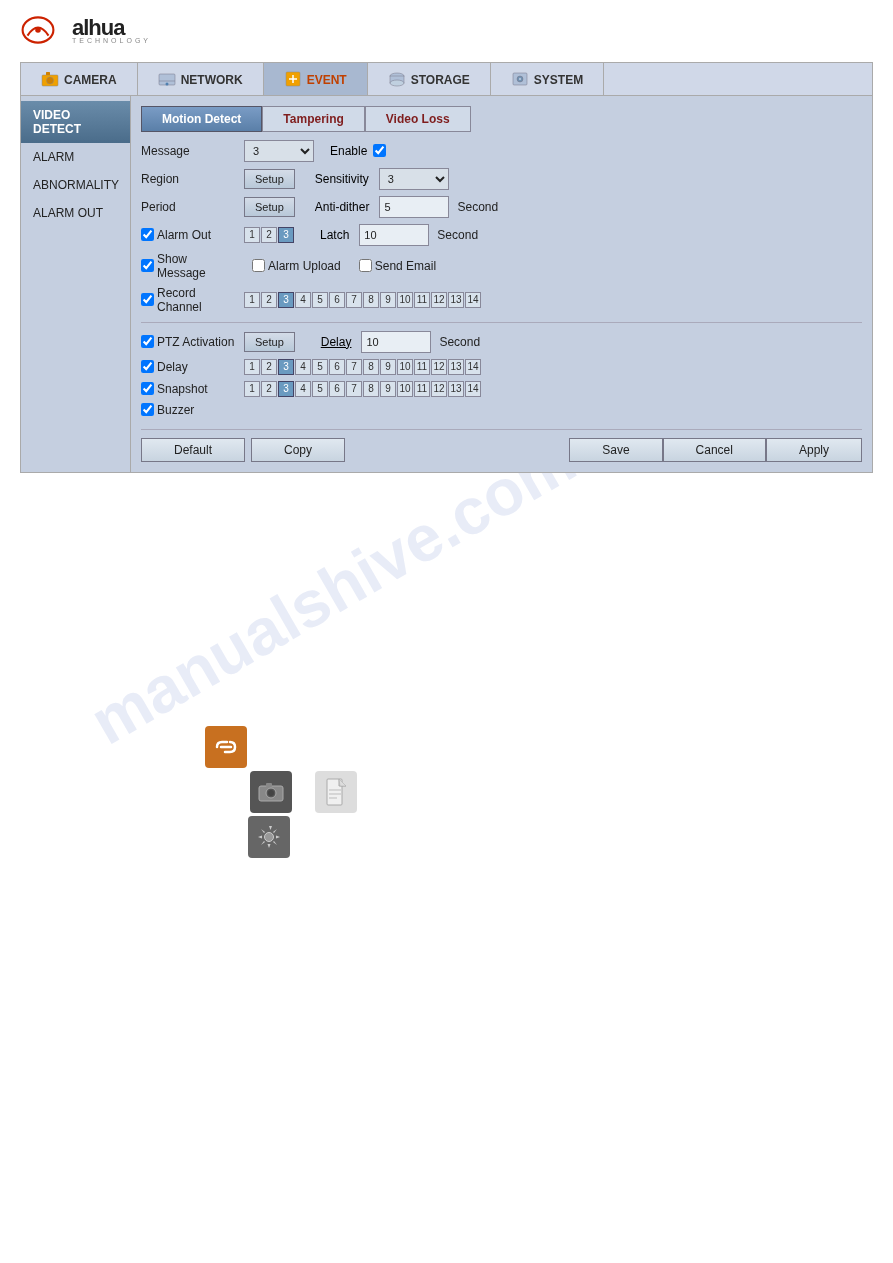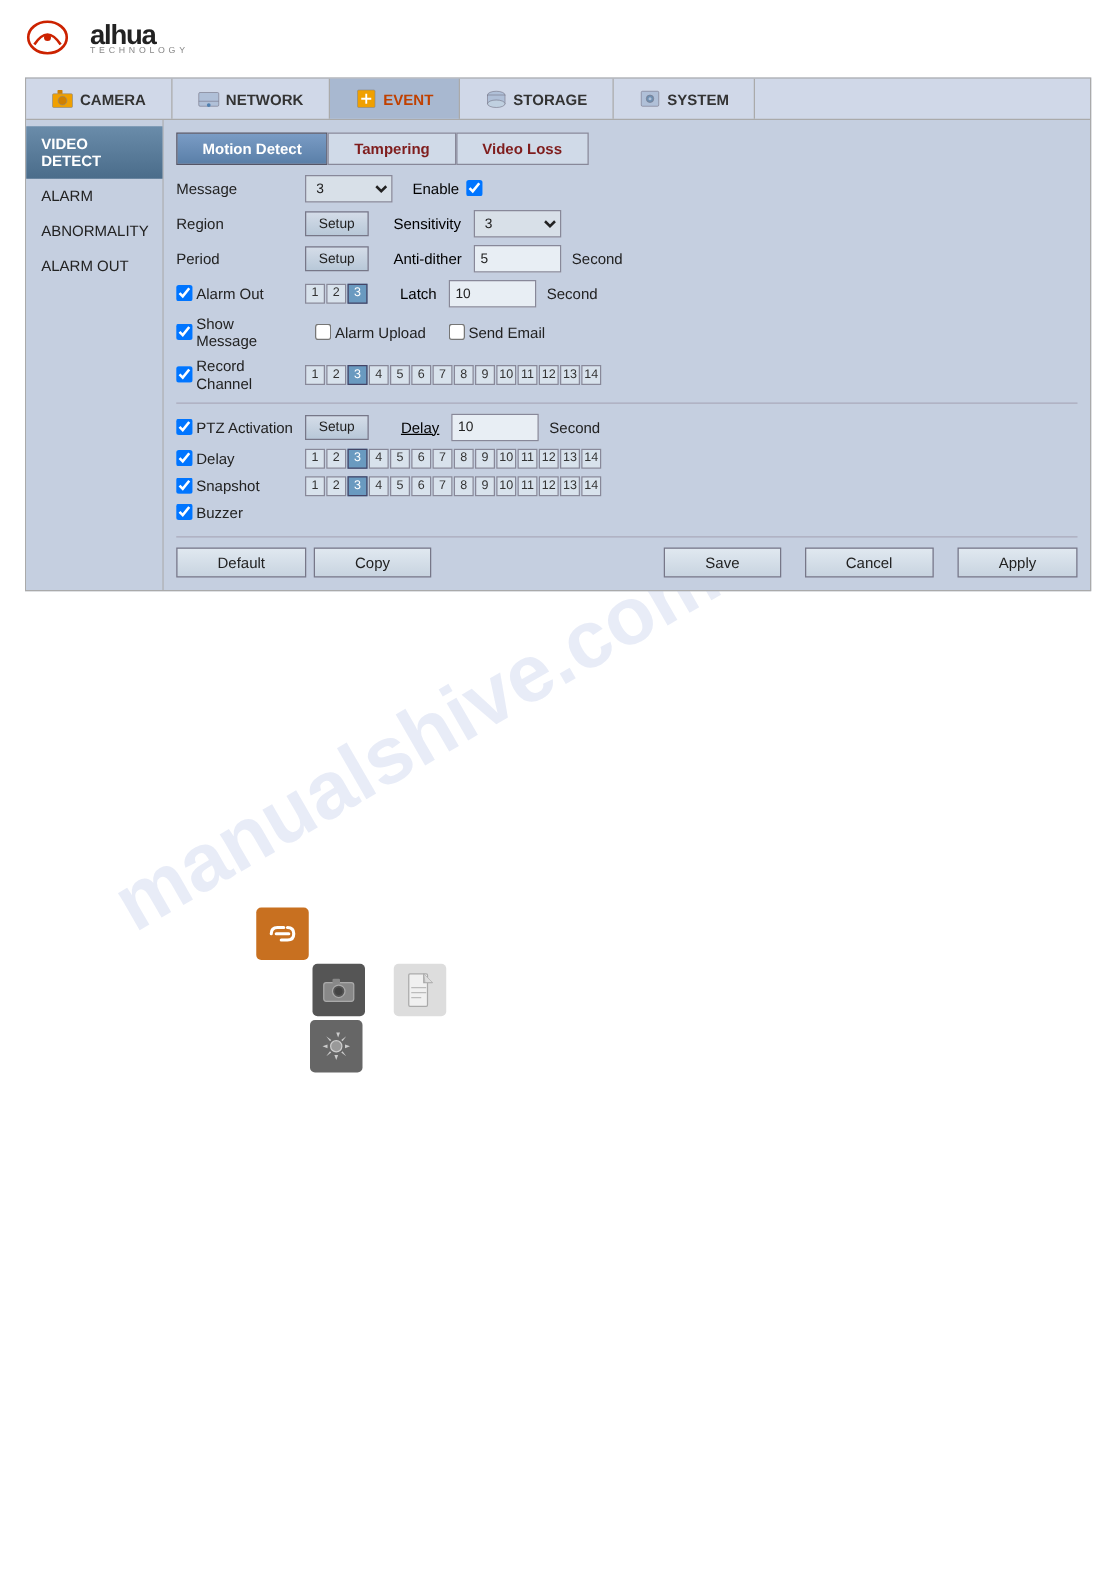--- a/index.html
+++ b/index.html
@@ -240,21 +240,21 @@
       margin-top: 12px;
       padding-top: 8px;
       border-top: 1px solid #aab;
     }
     .bottom-left {
       display: flex;
       gap: 6px;
     }
     .bottom-right {
       display: flex;
-      gap: 19px;
+      gap: 0;
     }
 
     .second-text {
       font-size: 12px;
       color: #222;
       margin-left: 2px;
     }
   </style>
 </head>
 <body>

